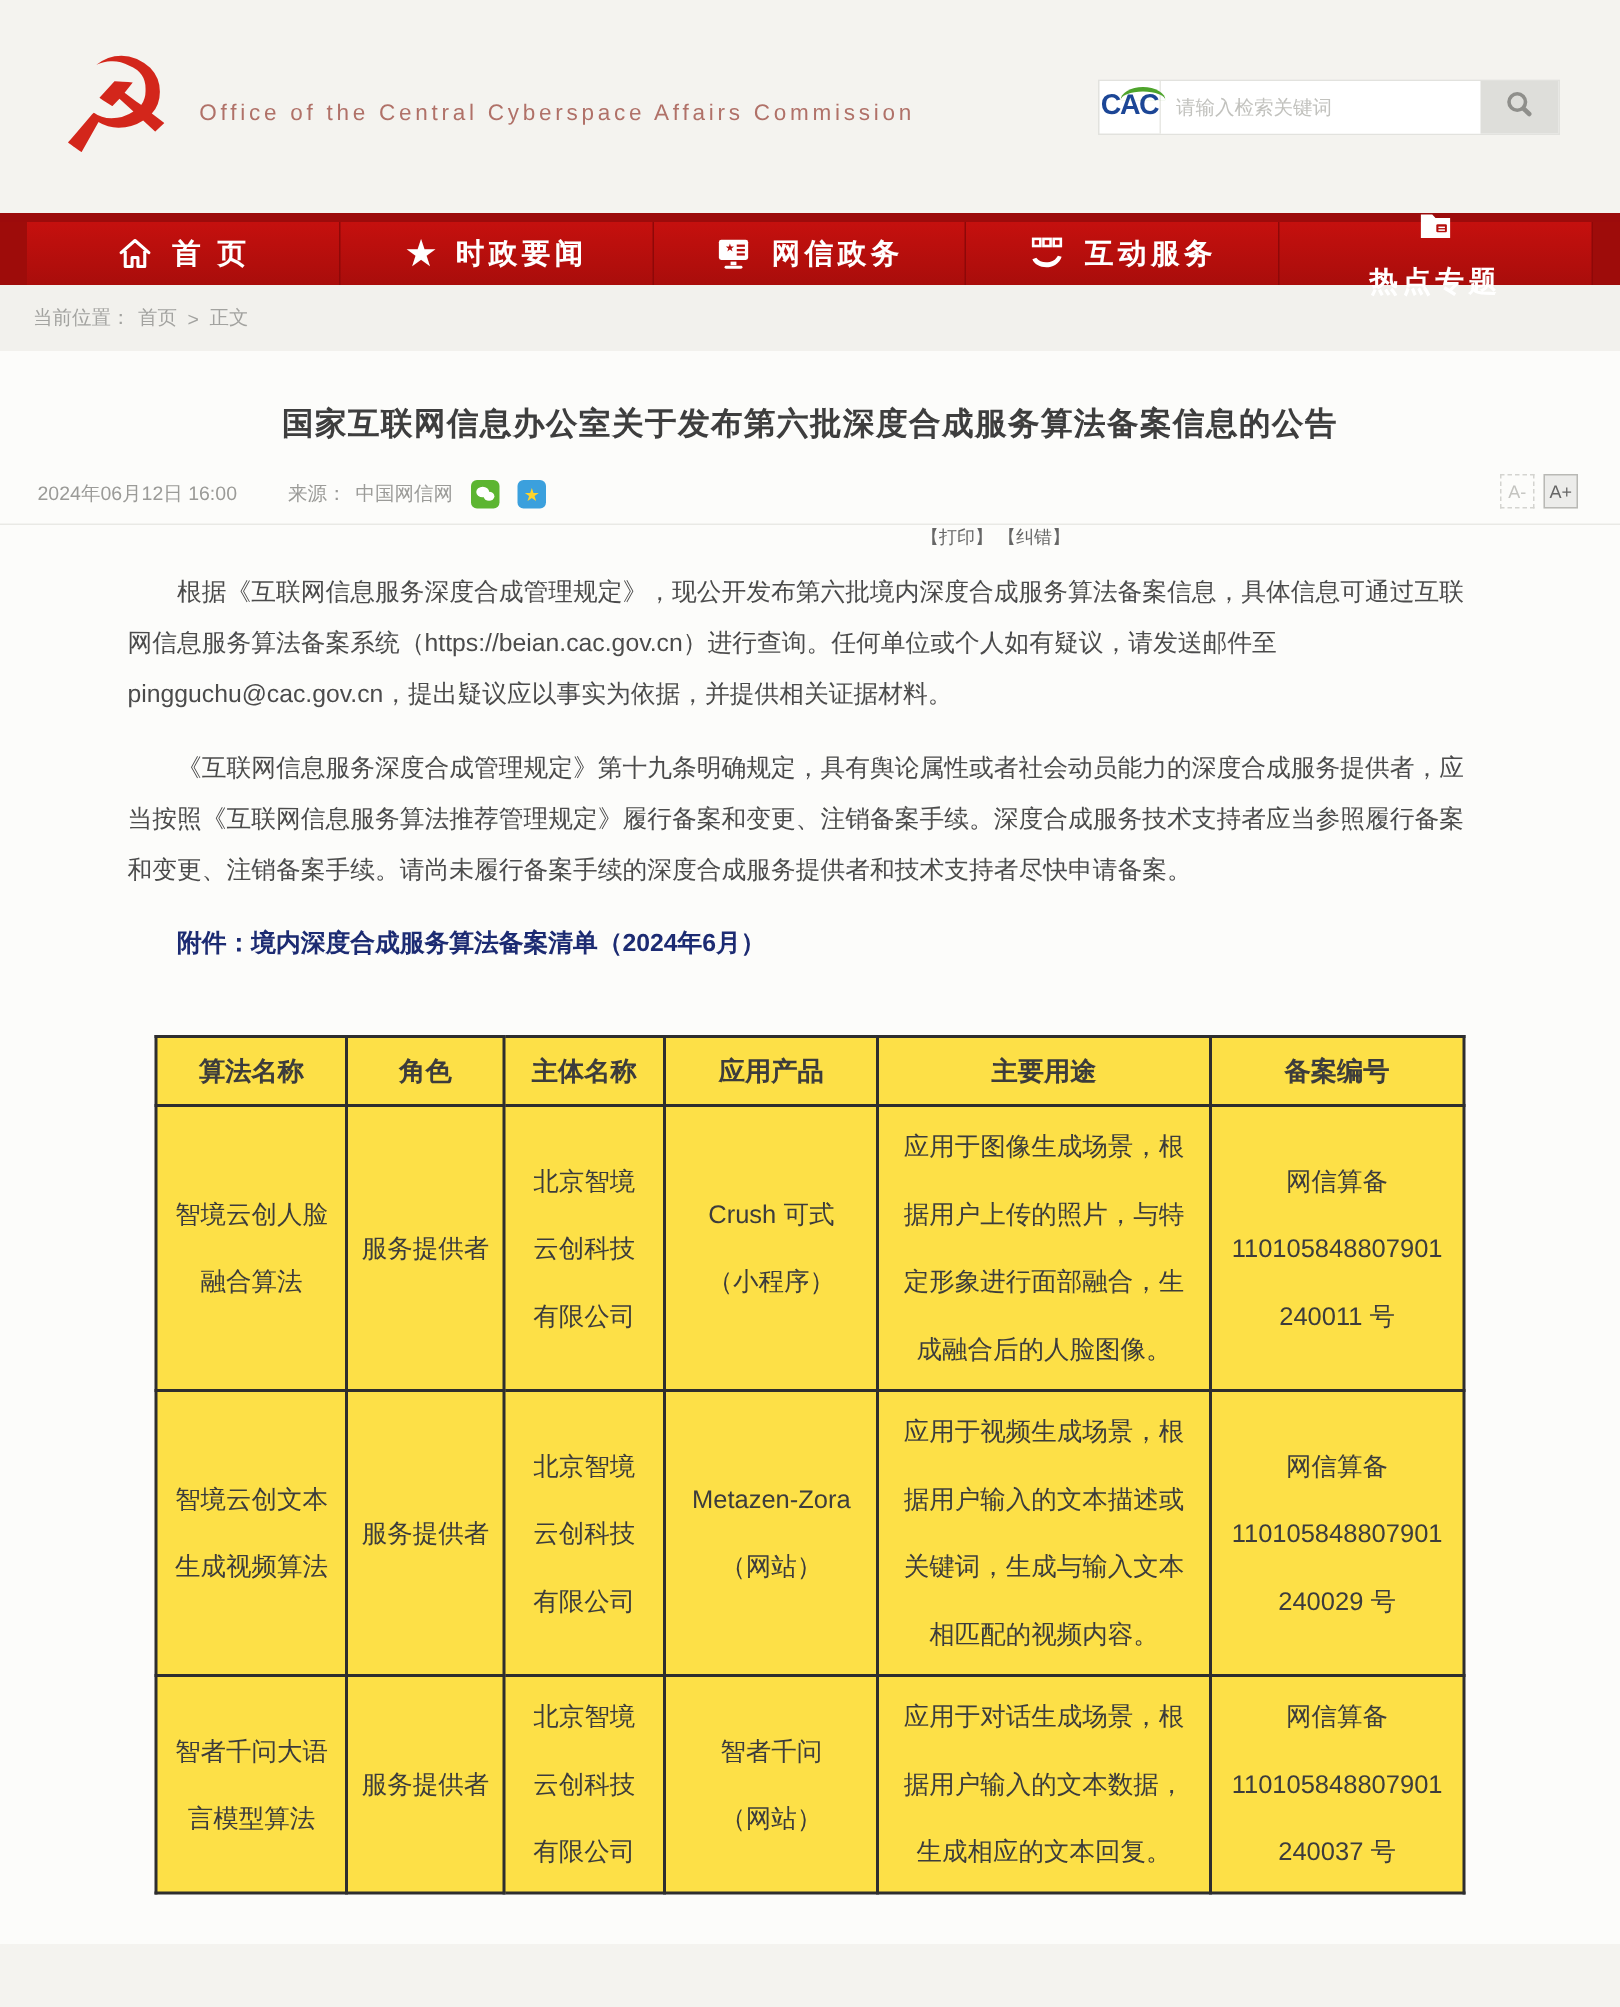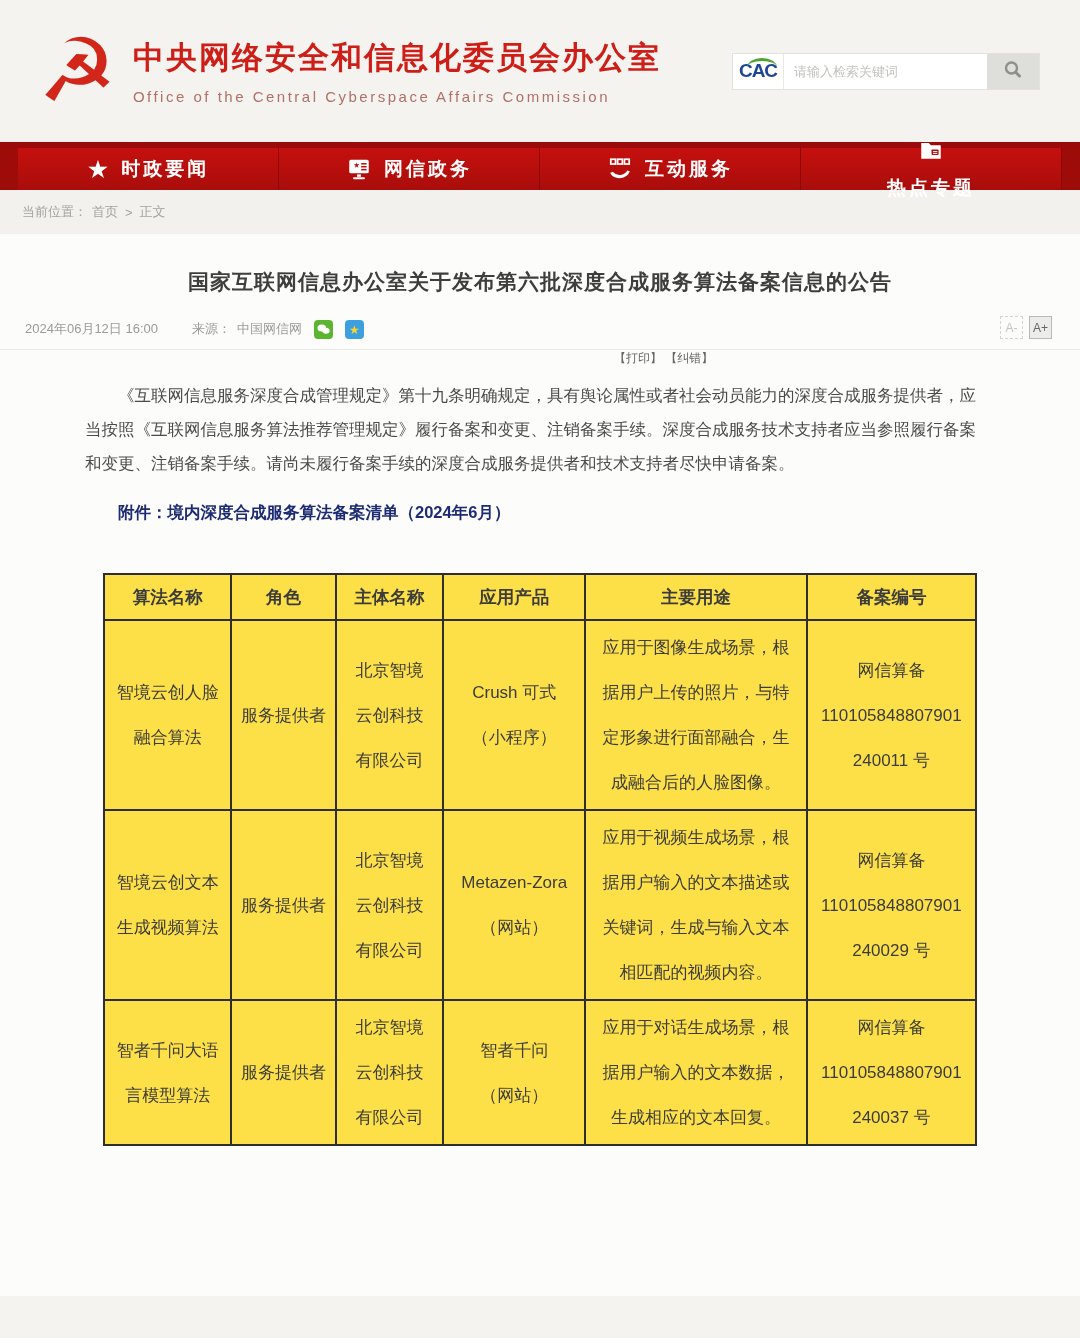--- a/index.html
+++ b/index.html
@@ -8,21 +8,21 @@
   .page { width:1080px; height:1338px; overflow:hidden; background:#f4f3ef; position:relative; }
 
   
   .site-header { height:142px; display:flex; align-items:center; justify-content:space-between; padding:0 40px 0 38px; background:#f4f3ef; }
   .brand { display:flex; align-items:center; }
   .emblem { font-size:88px; line-height:1; color:#d3261b; margin-right:16px; }
   .title-cn { font-size:31px; font-weight:bold; color:#ce1e18; letter-spacing:2px; }
   .title-en { font-size:15px; color:#b07168; letter-spacing:2.5px; margin-top:9px; }
 
   .search-box { display:flex; align-items:stretch; height:37px; width:308px; background:#fff; border:1px solid #e2e2de; }
-  .cac-logo { width:51px; display:flex; align-items:center; justify-content:center; border-right:1px solid #e8e8e4; position:relative; font-weight:bold; font-size:19px; color:#1c4696; letter-spacing:-1px; }
+  .cac-logo { width:41px; display:flex; align-items:center; justify-content:center; border-right:1px solid #e8e8e4; position:relative; font-weight:bold; font-size:19px; color:#1c4696; letter-spacing:-1px; }
   .cac-arc { position:absolute; top:4px; left:14px; width:30px; height:9px; border-top:3px solid #4ea42c; border-radius:50% / 100% 100% 0 0; }
   .search-input { flex:1; border:none; outline:none; padding:0 10px; font-size:13px; color:#b91c1c; background:#fff; }
   .search-input::placeholder { color:#c2c2be; }
   .search-btn { width:52px; background:#dededa; border:none; cursor:pointer; display:flex; align-items:center; justify-content:center; }
 
   
   .nav { height:48px; display:flex; position:relative; background:linear-gradient(#c5100e,#a90d0b); border-top:6px solid #9c0b0b; }
   .nav-edge { width:18px; background:#9e0c0a; }
   .nav-item { flex:1; display:flex; align-items:center; justify-content:center; gap:12px; color:#fff; text-decoration:none; border-left:1px solid #8e0808; cursor:pointer; }
   .nav-item:first-of-type { border-left:none; }
@@ -67,21 +67,20 @@
 </style>
 </head>
 <body>
 
 <div class="page">
 
   <header class="site-header">
     <div class="brand">
       <span class="emblem">☭</span>
       <div class="brand-text">
-        <div class="title-cn">中央网络安全和信息化委员会办公室</div>
         <div class="title-en">Office of the Central Cyberspace Affairs Commission</div>
       </div>
     </div>
     <div class="search-box">
       <div class="cac-logo">
         <span class="cac-arc"></span>
         <span>CAC</span>
       </div>
       <input class="search-input" type="text" placeholder="请输入检索关键词" style="">
       <button class="search-btn">
@@ -91,20 +90,28 @@
             <line x1="13.8" y1="13.5" x2="17.5" y2="17" stroke="#8f8f8b" stroke-width="3" stroke-linecap="round"></line>
           </svg>
         </span>
       </button>
     </div>
   </header>
 
   <nav class="nav">
     <div class="nav-edge"></div>
 
+    <a class="nav-item">
+      <span class="nav-icon">
+        <svg viewBox="0 0 24 24">
+            <path d="M3.5 11.5 L12 4 L20.5 11.5 M6 10.5 V20 H10.2 V14.5 H13.8 V20 H18 V10.5" fill="none" stroke="#fff" stroke-width="1.9" stroke-linecap="round" stroke-linejoin="round"></path>
+          </svg>
+      </span>
+      <span class="nav-label">首 页</span>
+    </a>
 
     <a class="nav-item">
       <span class="nav-icon">
           <span class="star-glyph">★</span>
         </span>
       <span class="nav-label">时政要闻</span>
     </a>
 
     <a class="nav-item">
       <span class="nav-icon">
@@ -176,20 +183,21 @@
         <span>【打印】</span>
         <span>【纠错】</span>
       </div>
       <div class="font-btns">
         <span class="font-btn font-minus">A-</span>
         <span class="font-btn font-plus">A+</span>
       </div>
     </div>
 
     <div class="article-body">
+      <p>根据《互联网信息服务深度合成管理规定》，现公开发布第六批境内深度合成服务算法备案信息，具体信息可通过互联网信息服务算法备案系统（https://beian.cac.gov.cn）进行查询。任何单位或个人如有疑议，请发送邮件至pingguchu@cac.gov.cn，提出疑议应以事实为依据，并提供相关证据材料。</p>
       <p>《互联网信息服务深度合成管理规定》第十九条明确规定，具有舆论属性或者社会动员能力的深度合成服务提供者，应当按照《互联网信息服务算法推荐管理规定》履行备案和变更、注销备案手续。深度合成服务技术支持者应当参照履行备案和变更、注销备案手续。请尚未履行备案手续的深度合成服务提供者和技术支持者尽快申请备案。</p>
       <p class="attachment">
         <a>附件：境内深度合成服务算法备案清单（2024年6月）</a>
       </p>
     </div>
 
     <table class="filing-table">
       <colgroup>
         <col style="width:14.6%">
           <col style="width:12%">

